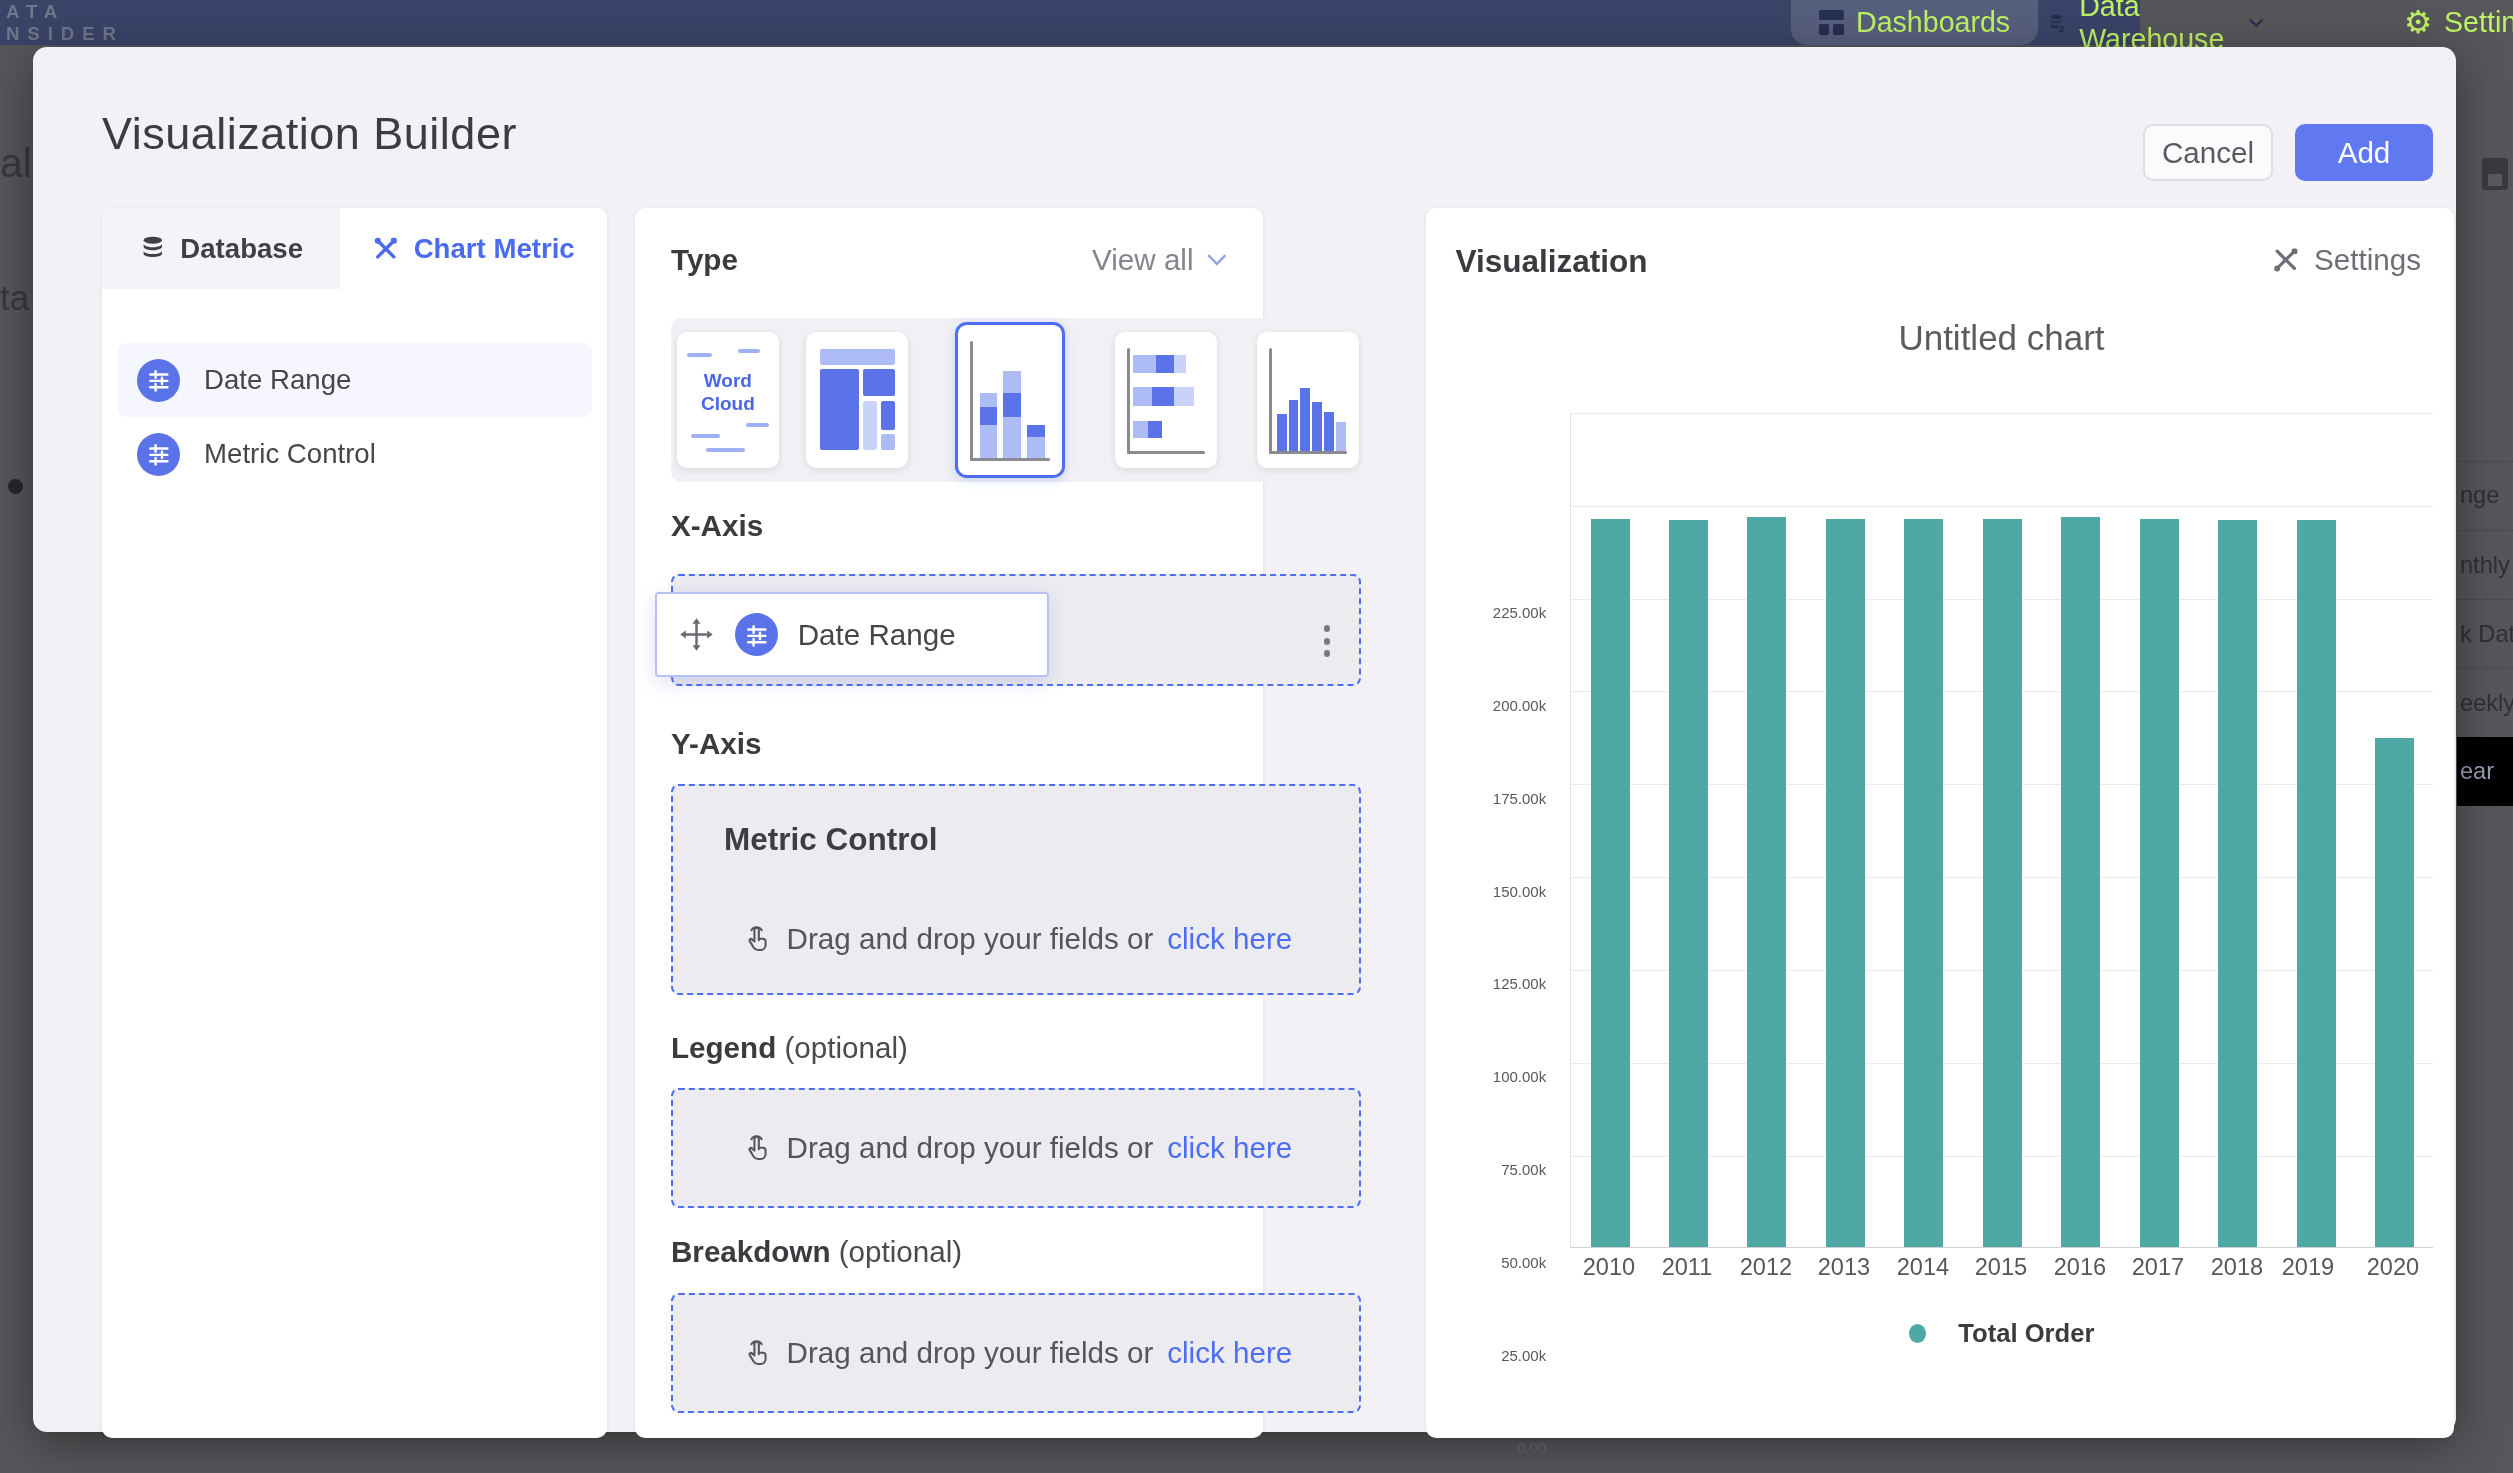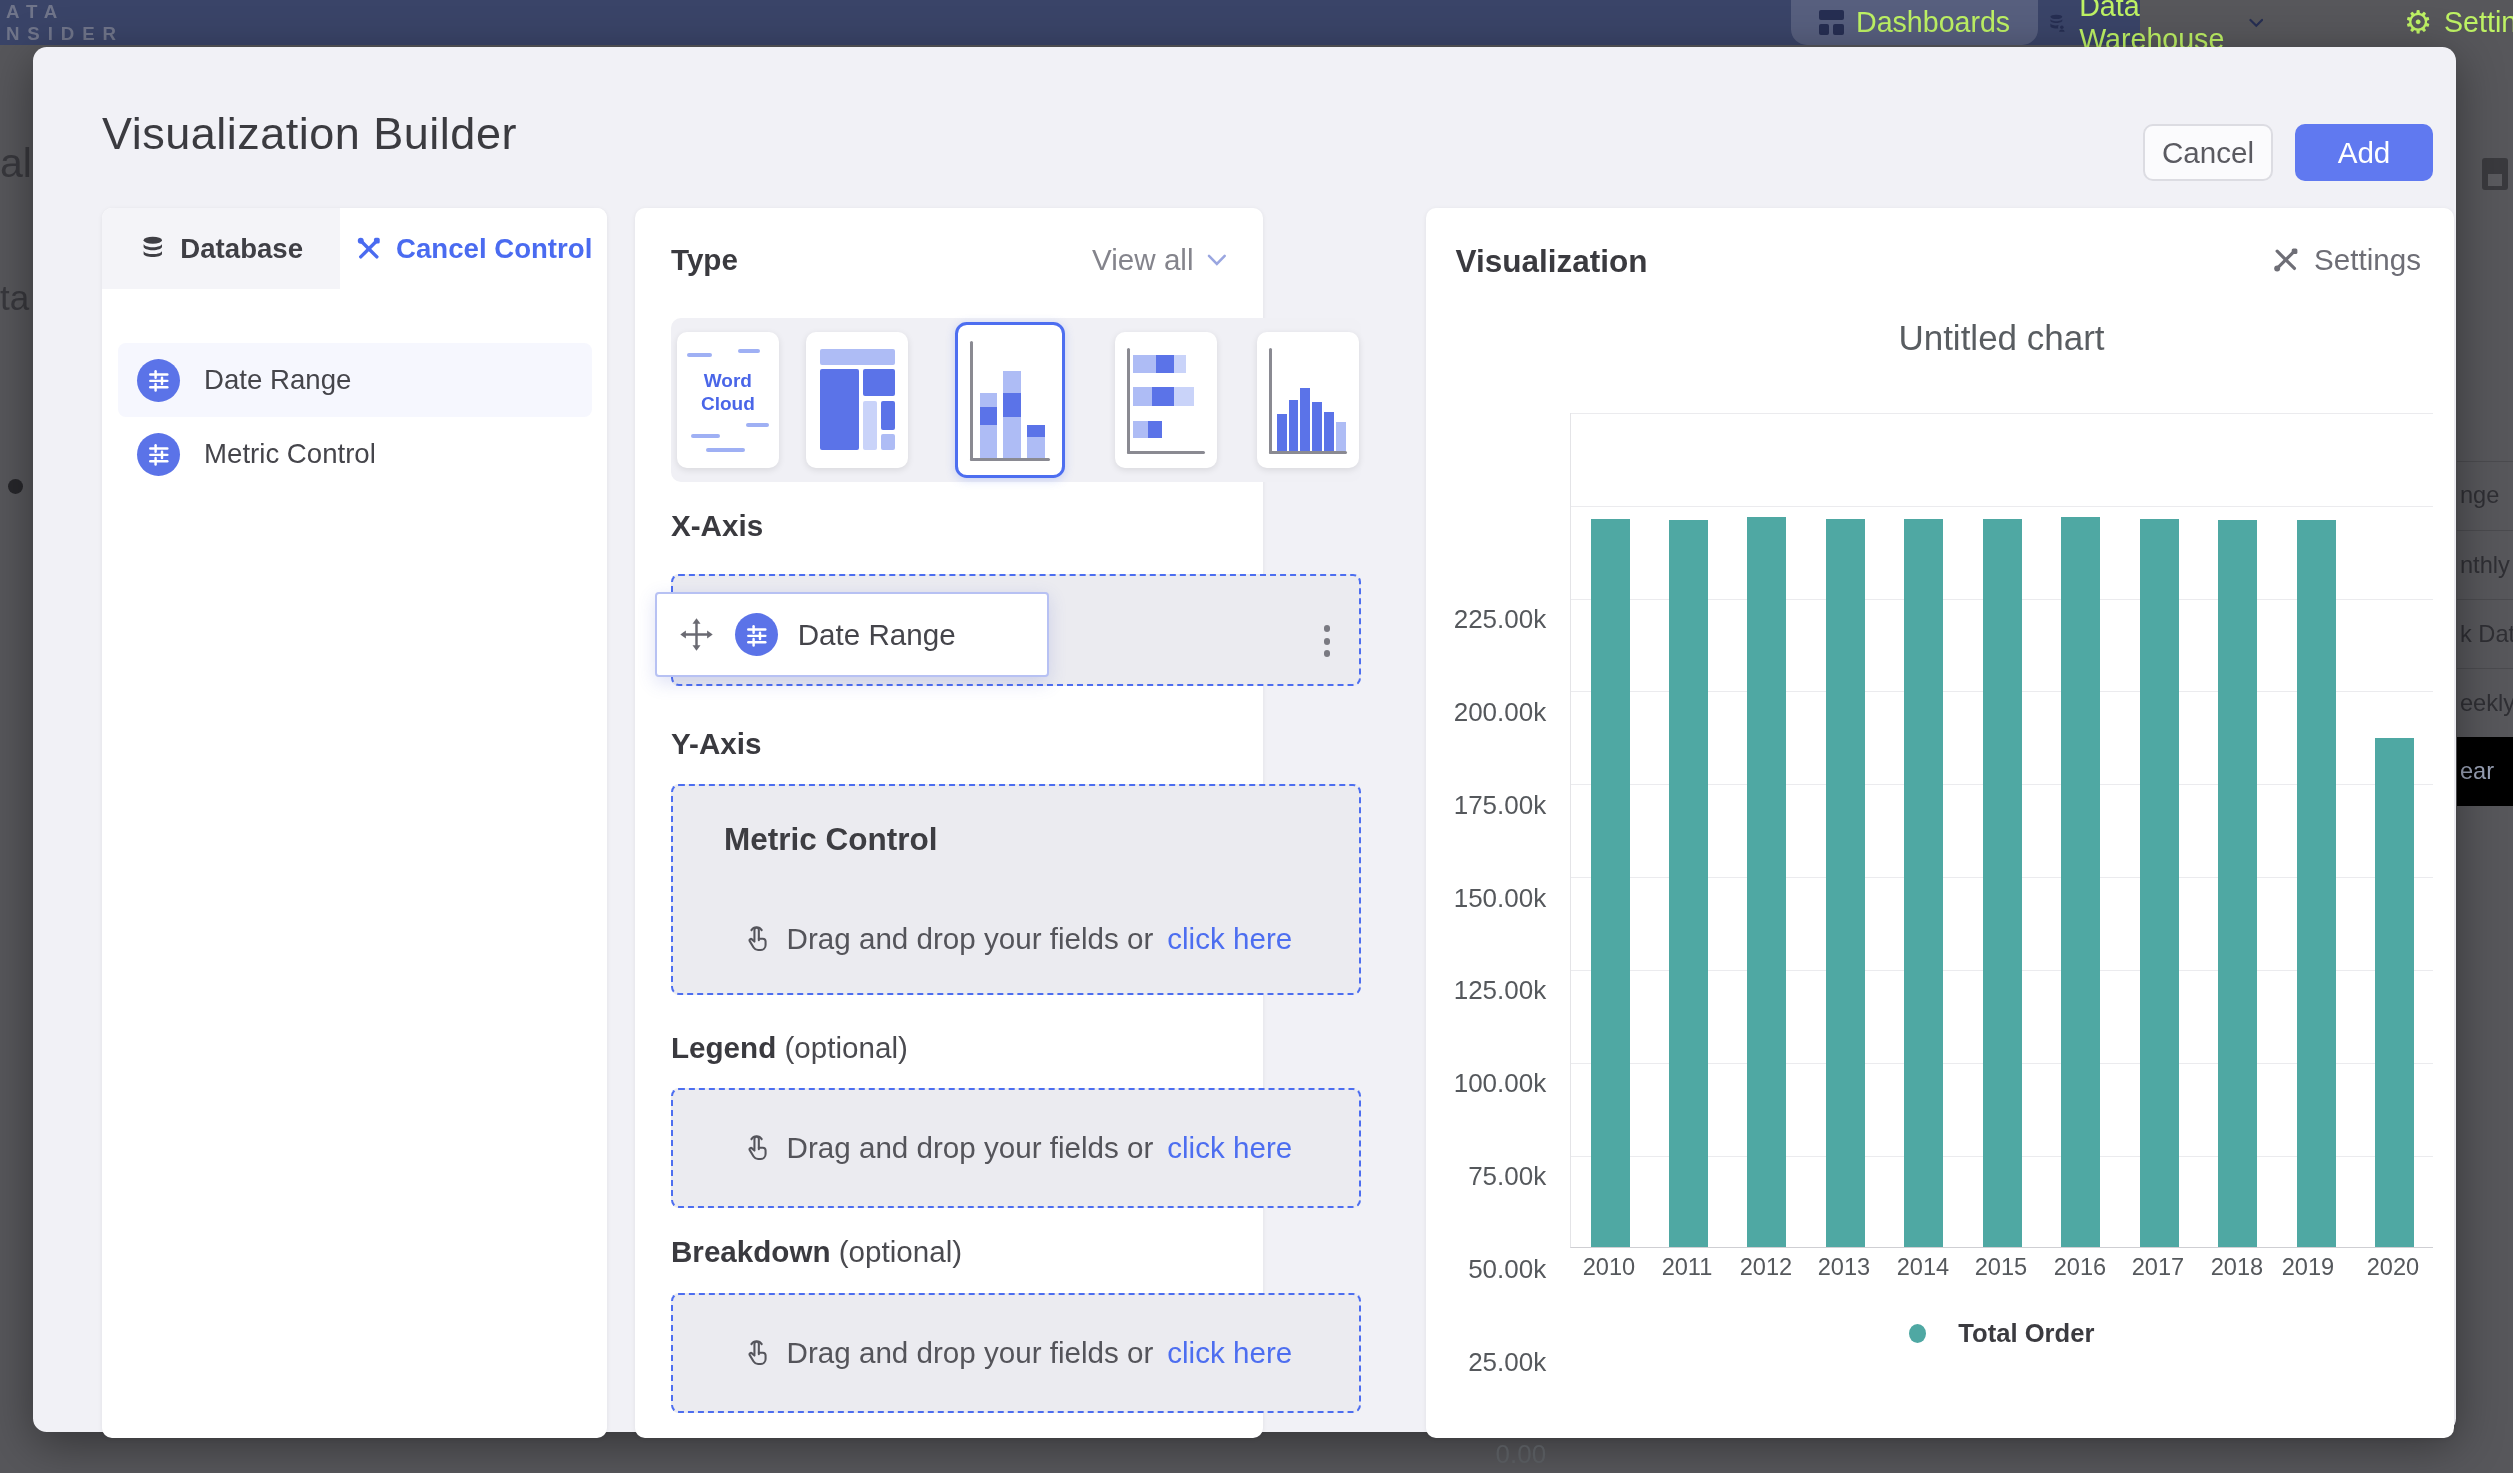--- a/index.html
+++ b/index.html
@@ -66,21 +66,21 @@
   .chip-label { font-size:29.6px; color:#45454b; }
   .dots { position:absolute; right:27.6px; top:43px; width:7.9px; z-index:2; }
   .dots i { display:block; width:6.9px; height:6.9px; border-radius:50%; background:#7a7a82; margin:5.9px 0; }
 
   
   .viz-header { position:absolute; left:29.6px; top:35px; font-size:31.5px; font-weight:bold; color:#3a3a3f; }
   .settings { position:absolute; right:33px; top:35px; display:flex; align-items:center; gap:13.8px; font-size:29.6px; color:#6e6e76; cursor:pointer; }
   .chart-title { position:absolute; left:144px; top:110px; width:863px; text-align:center; font-size:35px; color:#595d61; }
   .plot { position:absolute; left:144px; top:205px; width:863px; height:835px; border-left:1px solid #e4e4e7; border-bottom:1px solid #cfcfd3; }
   .gridline { position:absolute; left:0; right:0; height:1px; background:#ebebee; }
-  .ytick { position:absolute; right:11.8px; font-size:26px; color:#55585c; width:118px; text-align:right; }
+  .ytick { position:absolute; right:11.8px; font-size:15px; color:#55585c; width:118px; text-align:right; }
   .yticks { position:absolute; left:0; top:205px; width:132px; height:835px; }
   .bar { position:absolute; bottom:0; }
   .xticks { position:absolute; left:144px; top:1046px; width:863px; height:35px; }
   .xtick { position:absolute; top:0; text-align:center; font-size:23.6px; color:#55585c; }
   .legend { position:absolute; left:144px; top:1111px; width:863px; display:flex; align-items:center; justify-content:center; gap:32px; }
   .legend-dot { width:17.7px; height:19.7px; border-radius:50%; }
   .legend-label { font-size:25.6px; font-weight:bold; color:#3b3b40; }
 </style>
 </head>
 <body>
@@ -160,21 +160,21 @@
       </div>
       <div class="tab tab-cc">
         <svg width="27.6" height="27.6" viewBox="0 0 24 24">
           <g stroke="#4a6bf0" stroke-width="3" stroke-linecap="round">
             <line x1="5" y1="5" x2="19" y2="19"></line>
             <line x1="19" y1="5" x2="5" y2="19"></line>
           </g>
           <circle cx="5" cy="5" r="2.6" fill="#4a6bf0"></circle>
           <rect x="16.5" y="2.5" width="5" height="5" rx="1.4" fill="#4a6bf0"></rect>
         </svg>
-        <span>Cancel Control</span>
+        <span>Chart Metric</span>
       </div>
 
       <div class="field-row hl" style="top:135px;">
         <span class="tune-circle">
           <svg width="25.6" height="25.6" viewBox="0 0 24 24">
             <g stroke="#ffffff" stroke-width="2.3" stroke-linecap="round">
               <line x1="4" y1="7" x2="20" y2="7"></line>
                 <line x1="9" y1="4" x2="9" y2="10"></line>
               <line x1="4" y1="13" x2="20" y2="13"></line>
                 <line x1="15" y1="10" x2="15" y2="16"></line>

